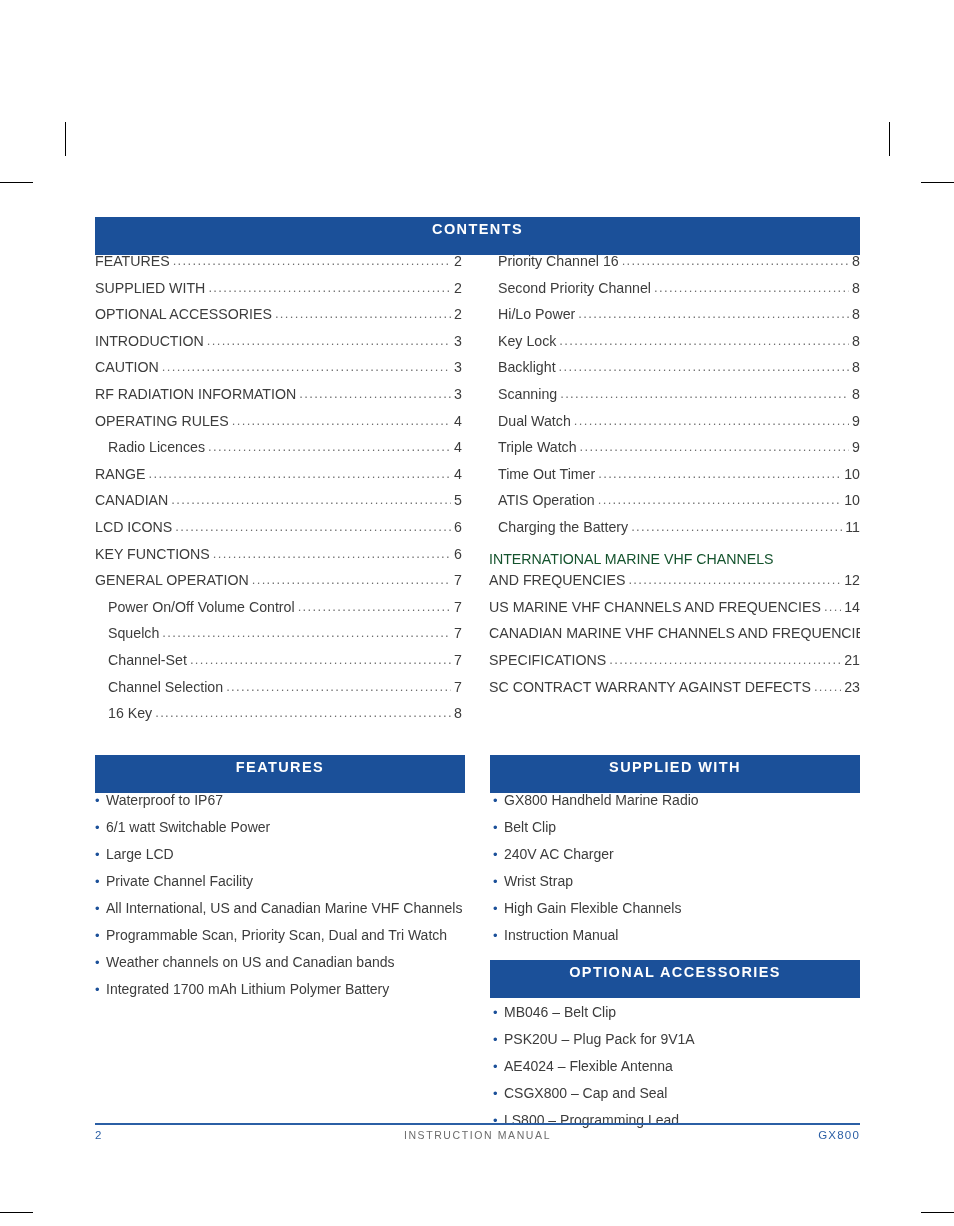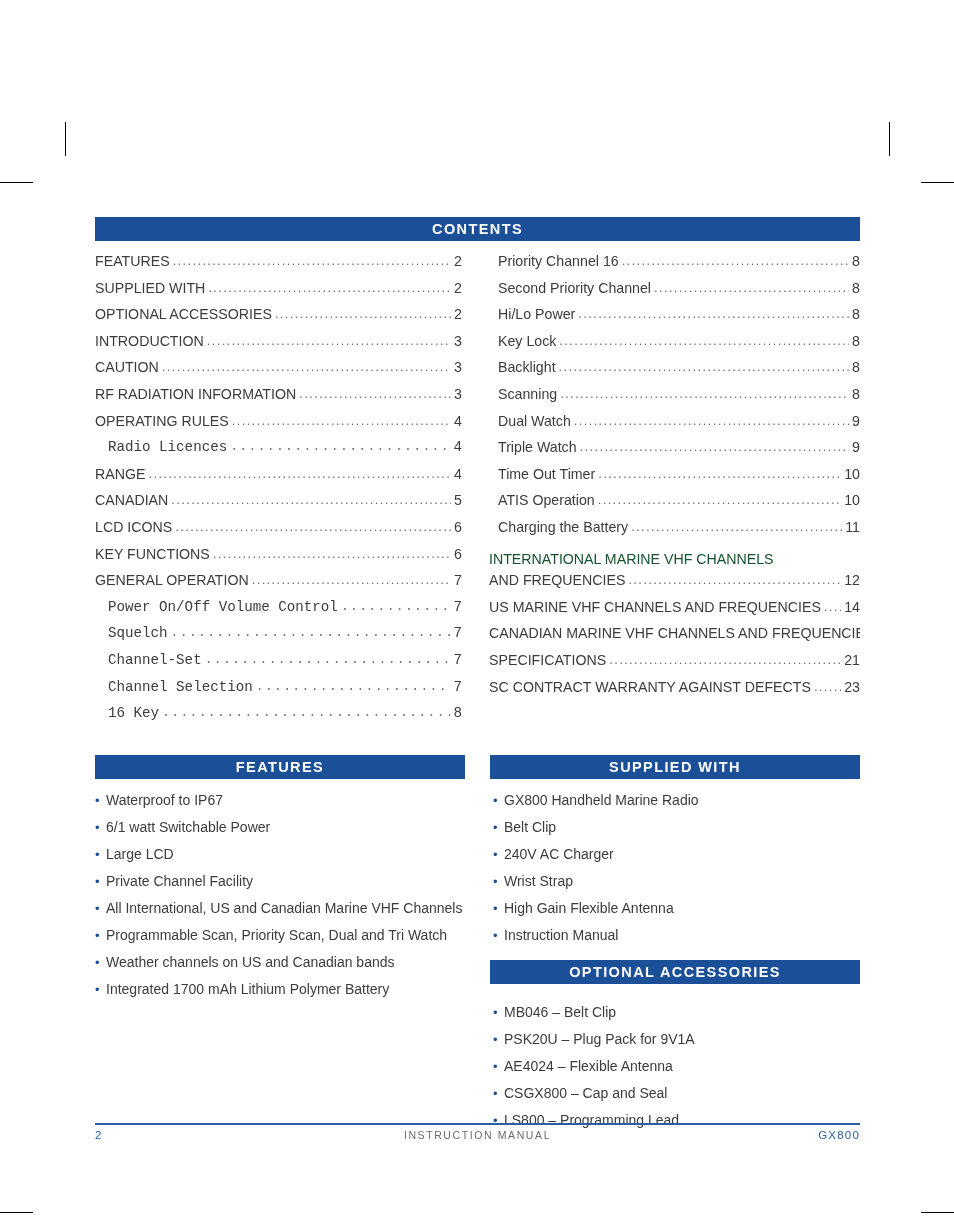--- a/index.html
+++ b/index.html
@@ -33,21 +33,21 @@
   .crop-tl-h { left: 0px;   top: 182px; }
   .crop-tr-h { left: 921px; top: 182px; }
   .crop-bl-h { left: 0px;   top: 1212px; }
   .crop-br-h { left: 921px; top: 1212px; }
 
   
   .bar {
     position: absolute;
     background: #1b5099;
     color: #ffffff;
-    height: 24px;
+    height: 38px;
     line-height: 24px;
     text-align: center;
     font-size: 14.5px;
     font-weight: bold;
     letter-spacing: 1.4px;
   }
   .bar-contents { left: 95px; top: 217px; width: 765px; }
   .bar-features { left: 95px; top: 755px; width: 370px; }
   .bar-supplied { left: 490px; top: 755px; width: 370px; }
   .bar-optional { left: 490px; top: 960px; width: 370px; }
@@ -61,21 +61,21 @@
   .toc-left  { left: 95px;  top: 253px; width: 367px; }
   .toc-right { left: 489px; top: 253px; width: 371px; }
 
   .toc-row {
     display: flex;
     align-items: baseline;
     height: 26.6px;
     white-space: nowrap;
     overflow: hidden;
   }
-  .toc-row.sub { padding-left: 13px; font-family: Liberation Mono, monospace; }
+  .toc-row.sub { padding-left: 13px; }
   .toc-row.sub-r { padding-left: 9px; }
   .toc-title { flex: 0 0 auto; }
   .toc-dots {
     flex: 1 1 auto;
     overflow: hidden;
     margin: 0 3px 0 3px;
     position: relative;
     top: -1px;
     letter-spacing: 1.35px;
     color: #6e6e6e;
@@ -365,21 +365,21 @@
       <li>Weather channels on US and Canadian bands</li>
       <li>Integrated 1700 mAh Lithium Polymer Battery</li>
     </ul>
 
   <div class="bar bar-supplied">SUPPLIED WITH</div>
   <ul class="blist blist-supplied" id="supplied-list">
       <li>GX800 Handheld Marine Radio</li>
       <li>Belt Clip</li>
       <li>240V AC Charger</li>
       <li>Wrist Strap</li>
-      <li>High Gain Flexible Antenna</li>
+      <li>High Gain Flexible Channels</li>
       <li>Instruction Manual</li>
     </ul>
 
   <div class="bar bar-optional">OPTIONAL ACCESSORIES</div>
   <ul class="blist blist-optional" id="optional-list">
       <li>MB046 – Belt Clip</li>
       <li>PSK20U – Plug Pack for 9V1A</li>
       <li>AE4024 – Flexible Antenna</li>
       <li>CSGX800 – Cap and Seal</li>
       <li>LS800 – Programming Lead</li>

